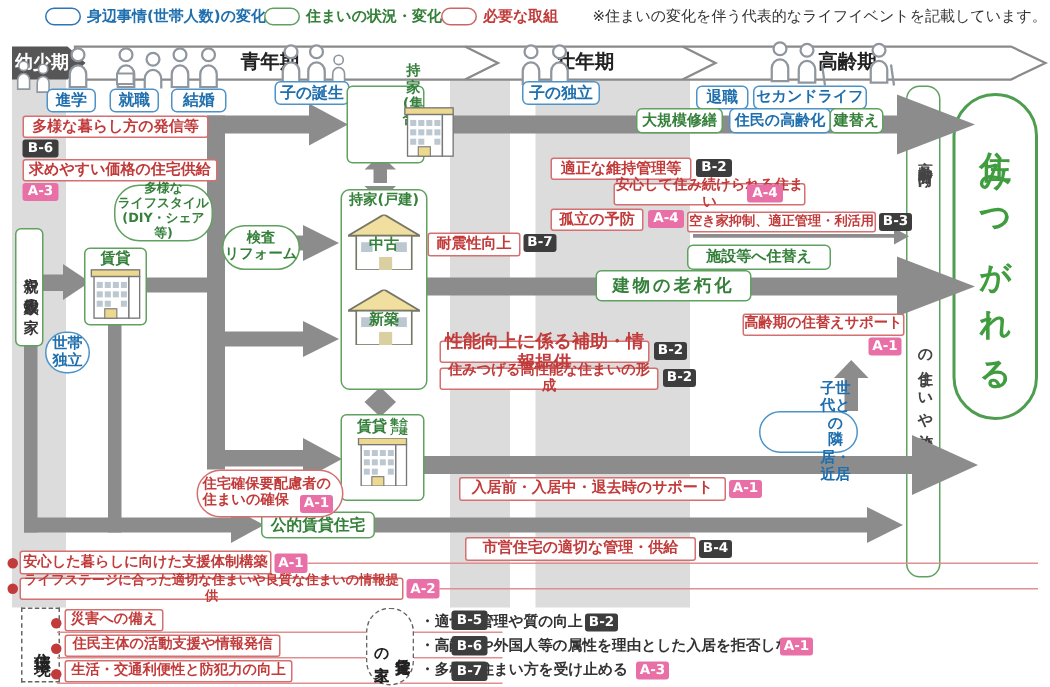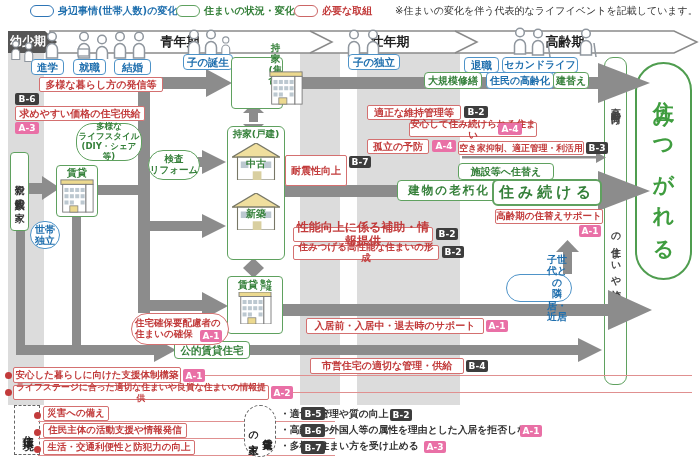--- a/index.html
+++ b/index.html
@@ -247,41 +247,40 @@
   <div class="ab c flx gb pre" style="left:148px;top:150px;width:52px;height:30px;font-size:9.5px;">検査
 リフォーム</div>
   <div class="ab c flx gb pre" style="left:76px;top:123px;width:66px;height:38px;font-size:8.5px;">多様な
 ライフスタイル
 (DIY・シェア等)</div>
   <div class="ab c flx gb" style="left:174px;top:341px;width:76px;height:18px;font-size:10.5px;">公的賃貸住宅</div>
   <div class="ab c flx gb" style="left:458px;top:163px;width:96px;height:17px;font-size:10px;">施設等へ住替え</div>
   <div class="ab c flx gb" style="left:424px;top:72px;width:58px;height:17px;font-size:10px;">大規模修繕</div>
   <div class="ab c flx gb" style="left:553px;top:72px;width:36px;height:17px;font-size:10px;">建替え</div>
   <div class="ab c flx gb" style="left:397px;top:180px;width:104px;height:21px;font-size:11.5px;letter-spacing:2px;">建物の老朽化</div>
-  <div class="ab c flx gb" style="left:492px;top:179px;width:110px;height:27px;font-size:15px;letter-spacing:4px;border-width:2px;border-radius:6px;">住み続ける</div>
-
-  <div class="ab c flx rb" style="left:15px;top:77px;width:124px;height:15px;font-size:10px;margin-left:24px;">多様な暮らし方の発信等</div>
+
+  <div class="ab c flx rb" style="left:15px;top:77px;width:124px;height:15px;font-size:10px;">多様な暮らし方の発信等</div>
   <div class="ab bdg bdgB" style="left:15px;top:93px;width:24px;height:12px;">B-6</div>
 
   <div class="ab c flx rb" style="left:15px;top:106px;width:130px;height:15px;font-size:10px;">求めやすい価格の住宅供給</div>
   <div class="ab bdg bdgA" style="left:15px;top:122px;width:24px;height:12px;">A-3</div>
 
   <div class="ab c flx rb" style="left:367px;top:105px;width:94px;height:15px;font-size:10px;">適正な維持管理等</div>
   <div class="ab bdg bdgB" style="left:464px;top:106px;width:24px;height:12px;">B-2</div>
 
   <div class="ab c flx rb" style="left:367px;top:122px;width:128px;height:15px;font-size:9.5px;margin-left:42px;">安心して住み続けられる住まい</div>
   <div class="ab bdg bdgA" style="left:498px;top:123px;width:24px;height:12px;">A-4</div>
 
   <div class="ab c flx rb" style="left:367px;top:139px;width:62px;height:15px;font-size:10px;">孤立の予防</div>
   <div class="ab bdg bdgA" style="left:432px;top:140px;width:24px;height:12px;">A-4</div>
 
   <div class="ab c flx rb" style="left:458px;top:141px;width:126px;height:14px;font-size:8.8px;">空き家抑制、適正管理・利活用</div>
   <div class="ab bdg bdgB" style="left:586px;top:142px;width:22px;height:12px;">B-3</div>
 
-  <div class="ab c flx rb" style="left:285px;top:155px;width:62px;height:31px;font-size:10px;">耐震性向上</div>
+  <div class="ab c flx rb" style="left:285px;top:155px;width:62px;height:16px;font-size:10px;">耐震性向上</div>
   <div class="ab bdg bdgB" style="left:349px;top:156px;width:22px;height:12px;">B-7</div>
 
   <div class="ab c flx rb" style="left:293px;top:227px;width:140px;height:15px;font-size:12px;">性能向上に係る補助・情報提供</div>
   <div class="ab bdg bdgB" style="left:436px;top:228px;width:22px;height:12px;">B-2</div>
 
   <div class="ab c flx rb" style="left:293px;top:245px;width:146px;height:15px;font-size:9.5px;">住みつげる高性能な住まいの形成</div>
   <div class="ab bdg bdgB" style="left:442px;top:246px;width:22px;height:12px;">B-2</div>
 
   <div class="ab c flx rb" style="left:495px;top:209px;width:108px;height:15px;font-size:9.5px;">高齢期の住替えサポート</div>
   <div class="ab bdg bdgA" style="left:579px;top:225px;width:22px;height:12px;">A-1</div>

